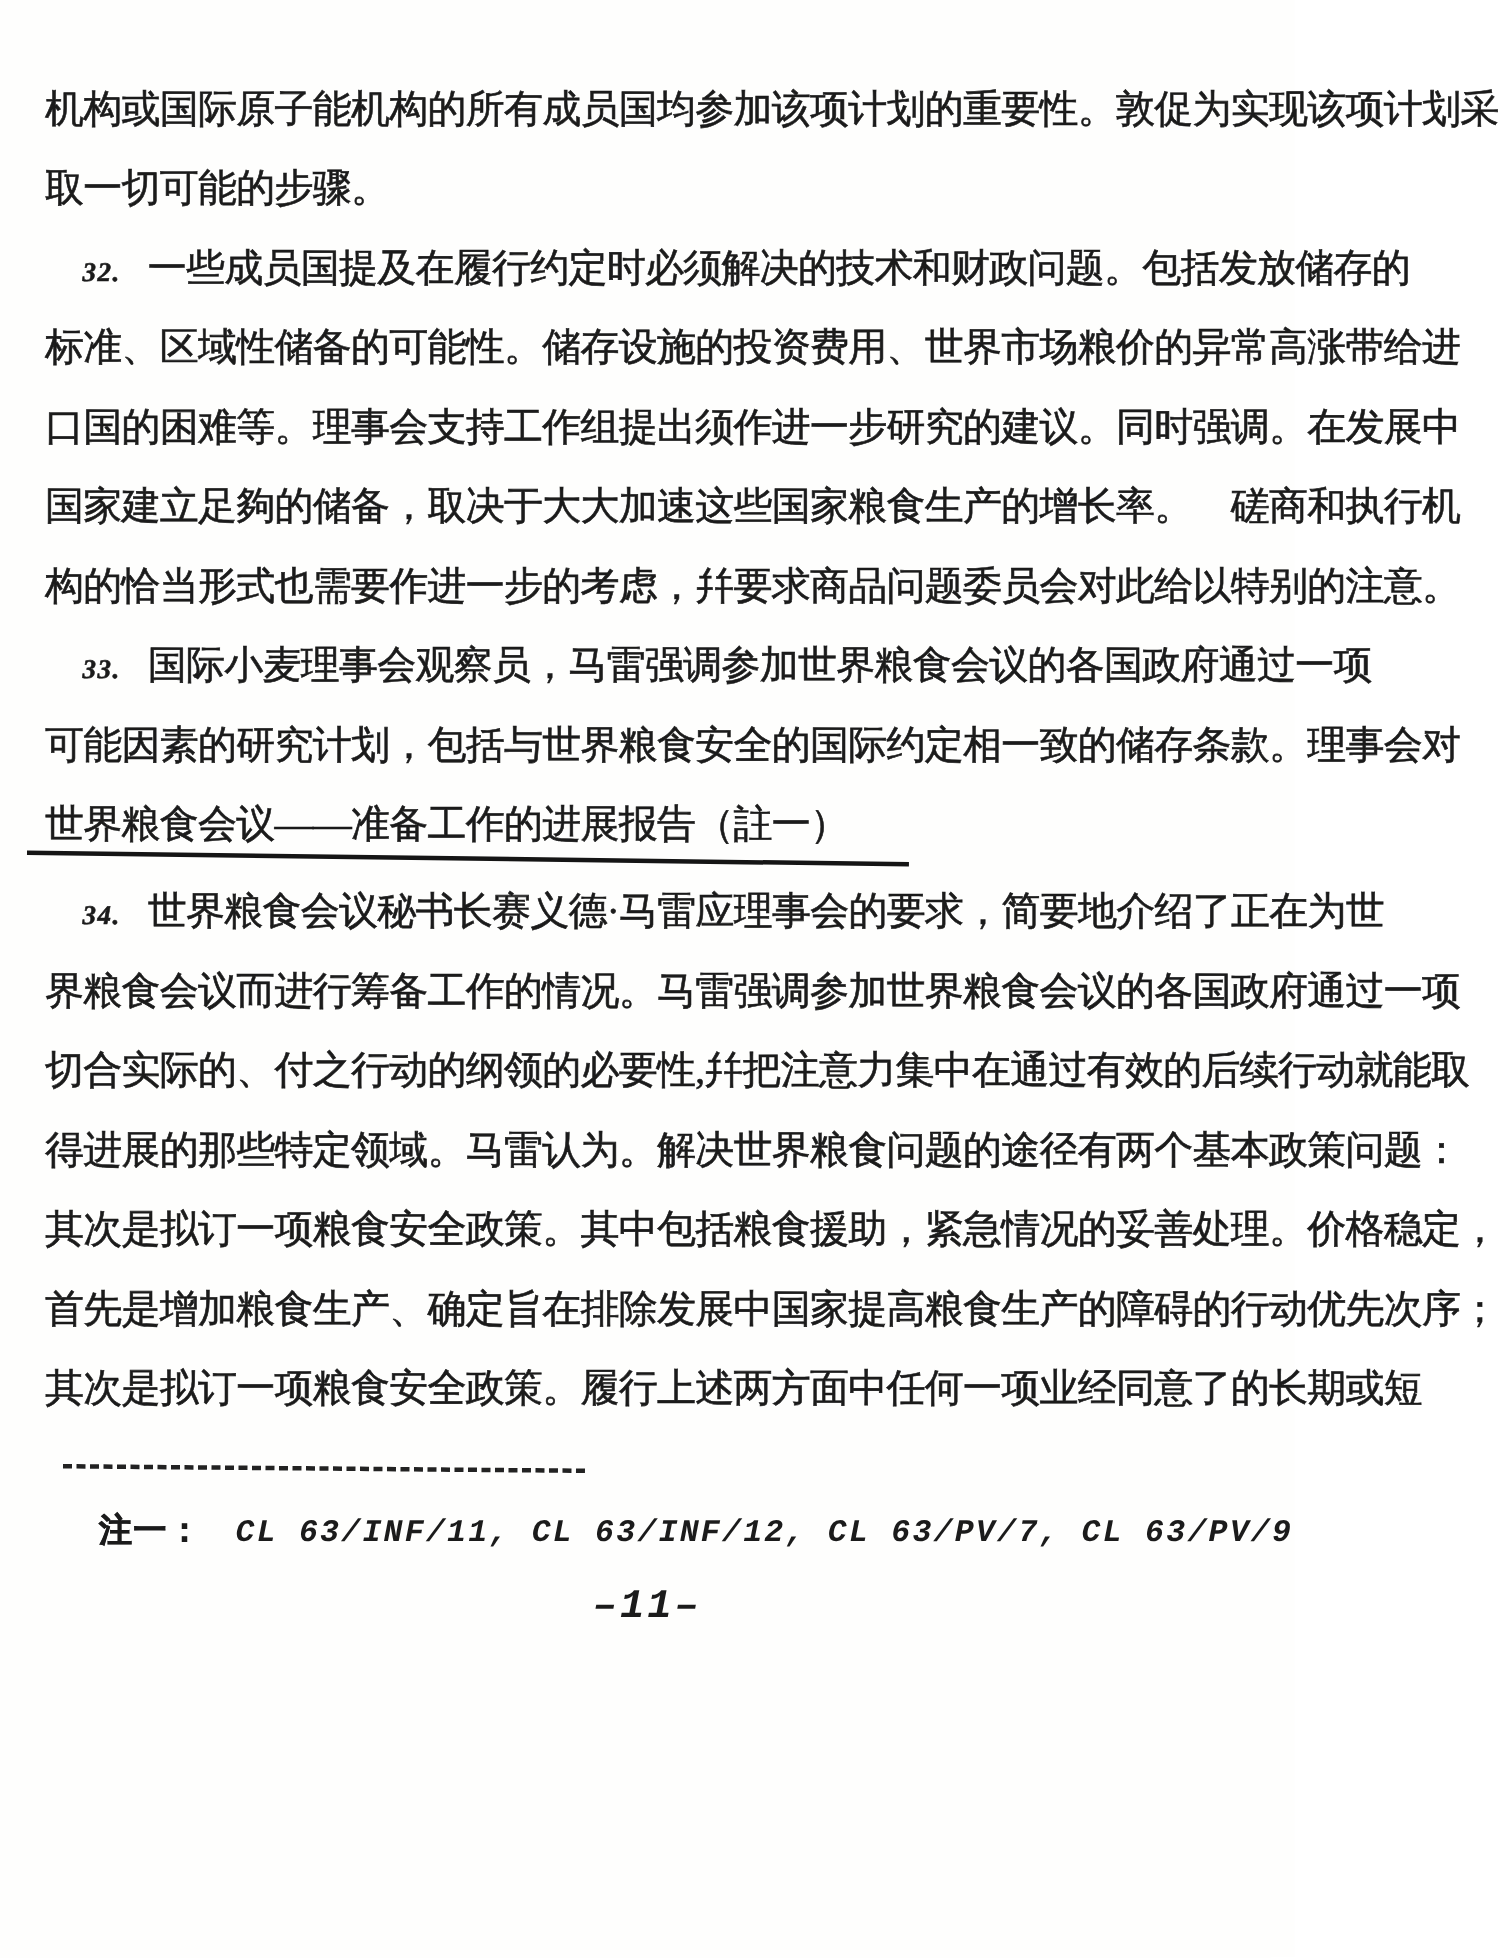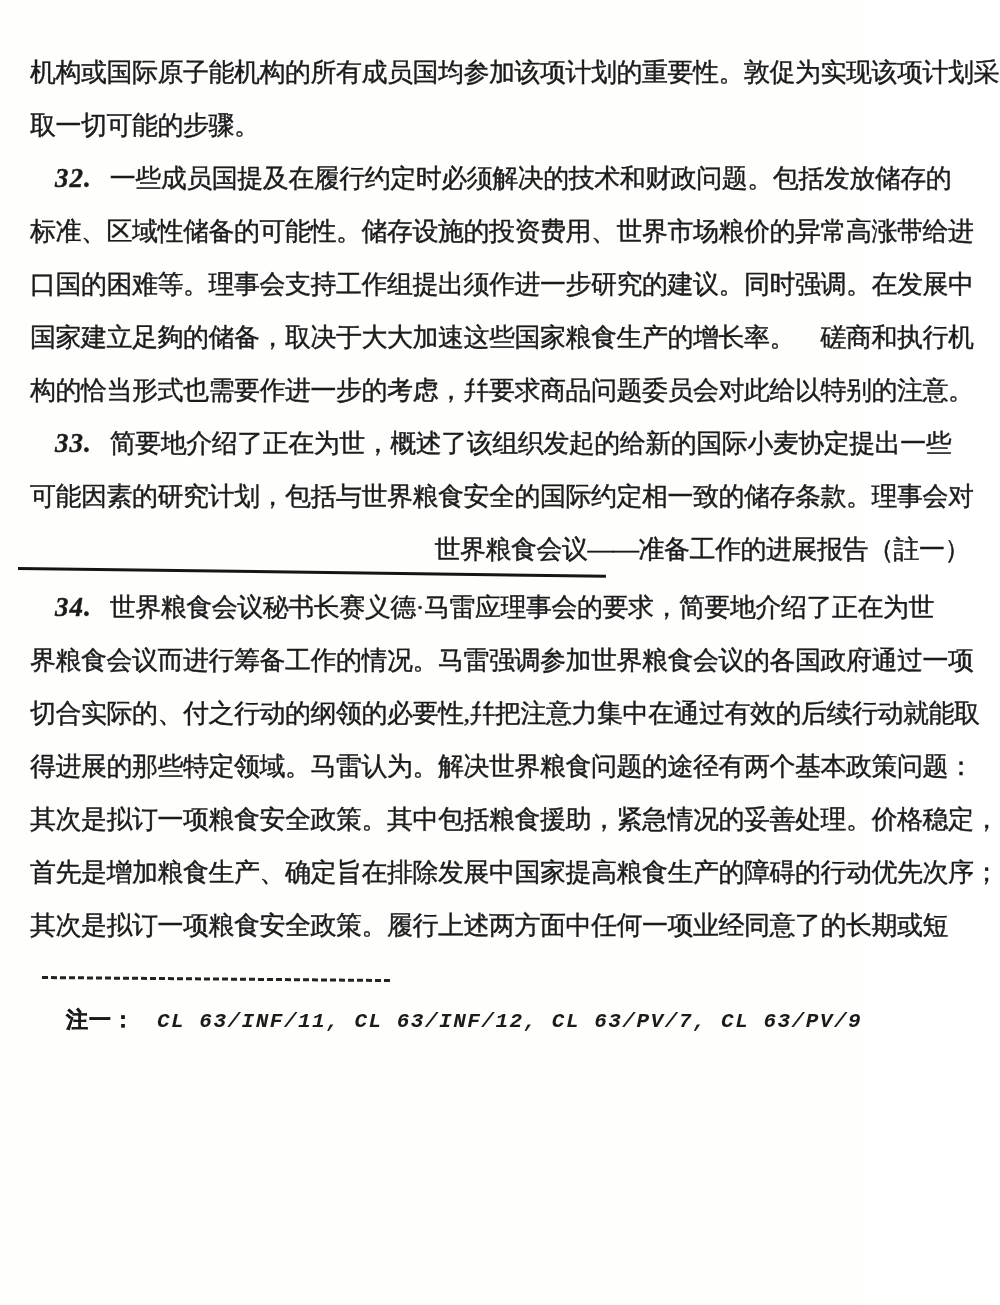--- a/index.html
+++ b/index.html
@@ -27,27 +27,27 @@
     font-size: 26px;
     letter-spacing: -0.5px;
     white-space: nowrap;
     font-weight: 500;
     -webkit-text-stroke: 0.4px #1b1b1b;
   }
   .line.indent { padding-left: 25px; }
   .para-num {
     font-style: italic;
     font-weight: bold;
-    font-size: 27px;
+    font-size: 18px;
     letter-spacing: 1px;
     margin-right: 18px;
     font-family: "Liberation Serif", "DejaVu Serif", serif;
   }
   
-  .line.heading { position: relative; height: 58px; text-align: right; }
+  .line.heading { position: relative; height: 58px; }
   .heading-underline {
     position: absolute;
     left: -12px; top: 44px;
     width: 588px; height: 0;
     border-top: 3px solid #151515;
     transform: rotate(0.75deg);
     transform-origin: left center;
   }
   
   .footnote-divider {
@@ -92,33 +92,34 @@
 <div class="page">
 
   <div class="textblock">
       <div class="line"><span class="line-text">机构或国际原子能机构的所有成员国均参加该项计划的重要性。敦促为实现该项计划采</span></div>
       <div class="line"><span class="line-text">取一切可能的步骤。</span></div>
       <div class="line indent"><span class="para-num">32.</span><span class="line-text">一些成员国提及在履行约定时必须解决的技术和财政问题。包括发放储存的</span></div>
       <div class="line"><span class="line-text">标准、区域性储备的可能性。储存设施的投资费用、世界市场粮价的异常高涨带给进</span></div>
       <div class="line"><span class="line-text">口国的困难等。理事会支持工作组提出须作进一步研究的建议。同时强调。在发展中</span></div>
       <div class="line"><span class="line-text">国家建立足夠的储备，取决于大大加速这些国家粮食生产的增长率。　磋商和执行机</span></div>
       <div class="line"><span class="line-text">构的恰当形式也需要作进一步的考虑，幷要求商品问题委员会对此给以特别的注意。</span></div>
-      <div class="line indent"><span class="para-num">33.</span><span class="line-text">简要地介绍了正在为世，概述了该组织发起的给新的国际小麦协定提出一些</span></div>
+      <div class="line indent"><span class="para-num">33.</span><span class="line-text">国际小麦理事会观察员，马雷强调参加世界粮食会议的各国政府通过一项</span></div>
       <div class="line"><span class="line-text">可能因素的研究计划，包括与世界粮食安全的国际约定相一致的储存条款。理事会对</span></div>
       <div class="line heading"><span class="line-text">世界粮食会议——准备工作的进展报告（註一）</span><div class="heading-underline"></div></div>
       <div class="line indent"><span class="para-num">34.</span><span class="line-text">世界粮食会议秘书长赛义德·马雷应理事会的要求，简要地介绍了正在为世</span></div>
       <div class="line"><span class="line-text">界粮食会议而进行筹备工作的情况。马雷强调参加世界粮食会议的各国政府通过一项</span></div>
       <div class="line"><span class="line-text">切合实际的、付之行动的纲领的必要性,幷把注意力集中在通过有效的后续行动就能取</span></div>
       <div class="line"><span class="line-text">得进展的那些特定领域。马雷认为。解决世界粮食问题的途径有两个基本政策问题：</span></div>
       <div class="line"><span class="line-text">其次是拟订一项粮食安全政策。其中包括粮食援助，紧急情况的妥善处理。价格稳定，</span></div>
       <div class="line"><span class="line-text">首先是增加粮食生产、确定旨在排除发展中国家提高粮食生产的障碍的行动优先次序；</span></div>
       <div class="line"><span class="line-text">其次是拟订一项粮食安全政策。履行上述两方面中任何一项业经同意了的长期或短</span></div>
     </div>
 
   <div class="footnote-divider"></div>
 
   <div class="footnote">
     <span class="footnote-label">注一：</span>
     <span class="footnote-refs">CL 63/INF/11, CL 63/INF/12, CL 63/PV/7, CL 63/PV/9</span>
   </div>
 
+  <div class="page-number">–11–</div>
 
 </div>
 
 </body></html>

